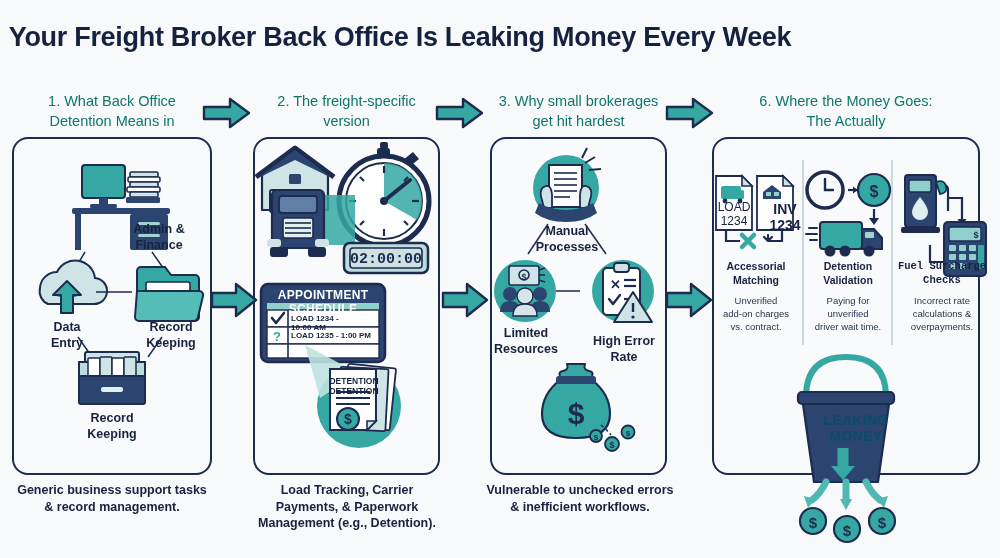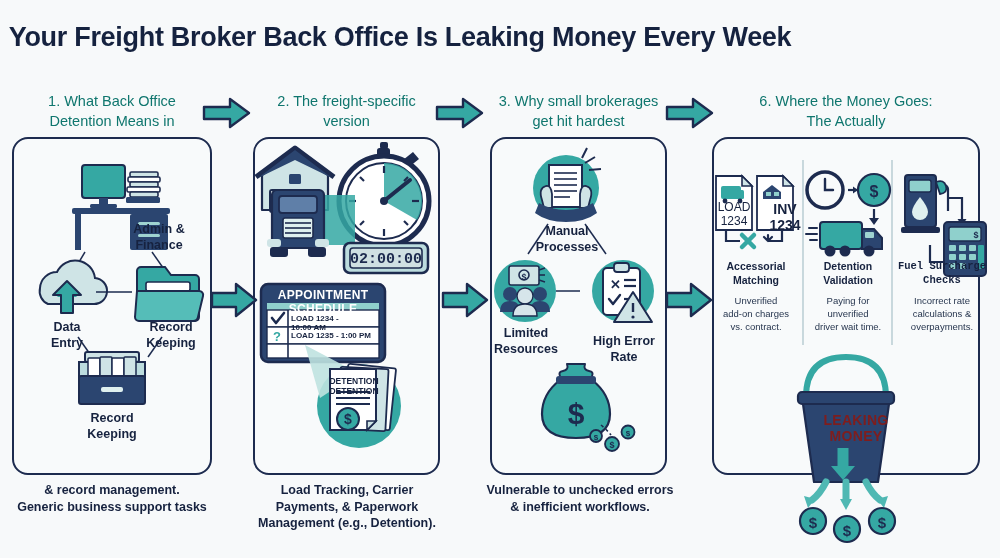--- a/index.html
+++ b/index.html
@@ -496,28 +496,28 @@
 
 <div style="position:absolute;left:716px;top:201px;width:36px;text-align:center;font-size:12px;font-weight:normal;color:#16223f;line-height:1.15;">
   <div>LOAD</div>
   <div>1234</div>
 </div>
 <div style="position:absolute;left:757px;top:201px;width:36px;text-align:center;font-size:14px;font-weight:bold;color:#16223f;line-height:1.15;margin-left:10px;">
   <div>INV</div>
   <div>1234</div>
 </div>
 
-<div style="position:absolute;left:806px;top:412px;width:100px;text-align:center;font-size:14px;font-weight:bold;color:#7f1d1d;line-height:1.15;letter-spacing:0.3px;">
+<div style="position:absolute;left:806px;top:412px;width:100px;text-align:center;font-size:14px;font-weight:bold;color:#0c4a6e;line-height:1.15;letter-spacing:0.3px;">
   <div>LEAKING</div>
   <div>MONEY</div>
 </div>
 
 <div class="caption c1">
+  <div>Generic business support tasks</div>
   <div>&amp; record management.</div>
-  <div>Generic business support tasks</div>
 </div>
 <div class="caption c2">
   <div>Load Tracking, Carrier</div>
   <div>Payments, &amp; Paperwork</div>
   <div>Management (e.g., Detention).</div>
 </div>
 <div class="caption c3">
   <div>Vulnerable to unchecked errors</div>
   <div>&amp; inefficient workflows.</div>
 </div>

